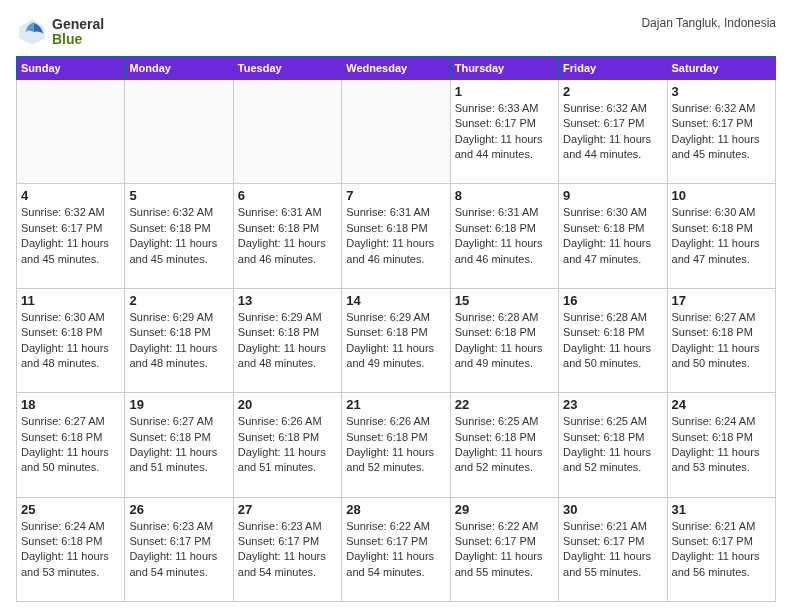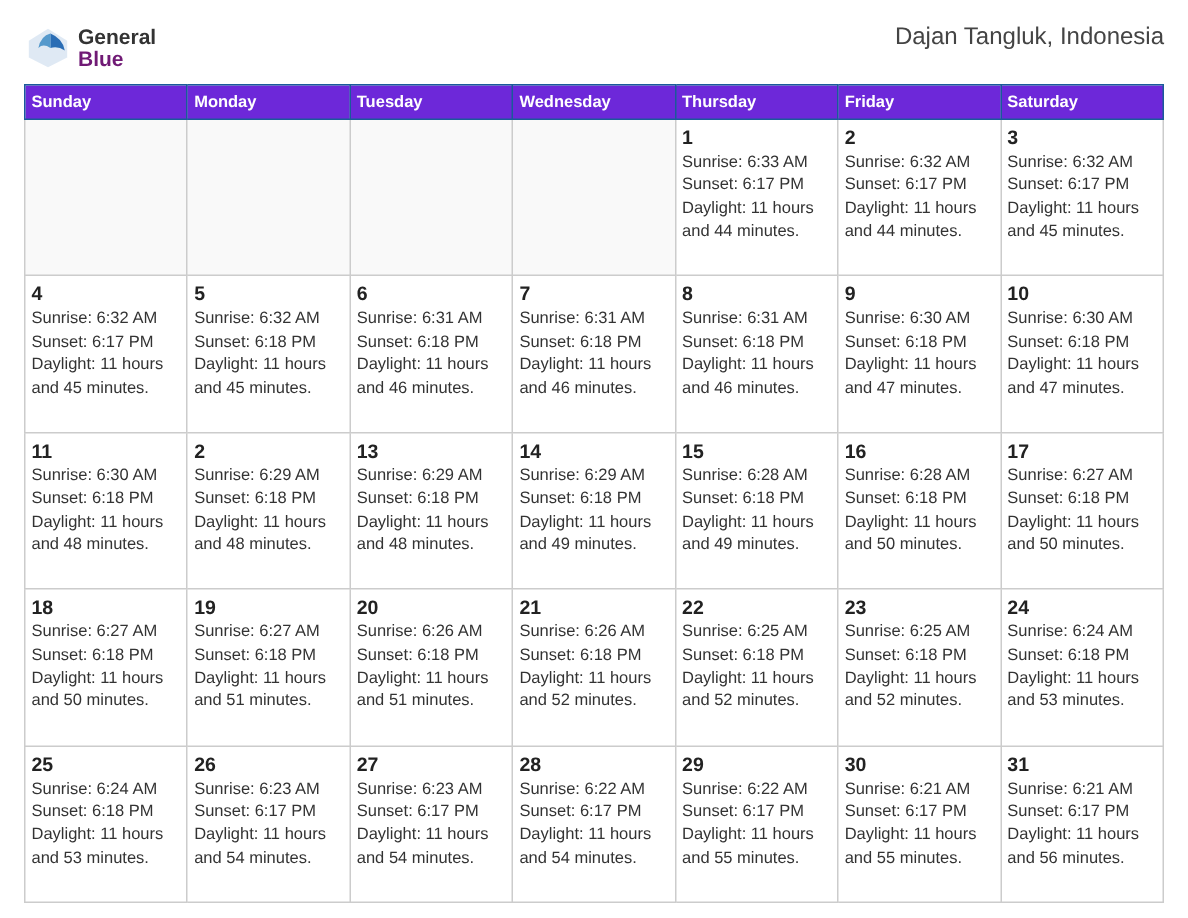--- a/index.html
+++ b/index.html
@@ -29,36 +29,36 @@
       gap: 4px;
     }
     .logo-text {
       display: flex;
       flex-direction: column;
       font-size: 14px;
       font-weight: bold;
       line-height: 1.1;
     }
     .logo-general { color: #333; }
-    .logo-blue { color: #701a75; }
+    .logo-blue { color: #4d7c0f; }
     .logo-icon {
       width: 32px;
       height: 32px;
     }
     .title-block {
       text-align: right;
     }
     .title-month {
       font-size: 36px;
       font-weight: bold;
       color: #222;
       line-height: 1.1;
     }
     .title-location {
-      font-size: 16px;
+      font-size: 12px;
       color: #444;
     }
     .calendar {
       flex: 1;
       border-collapse: collapse;
       width: 100%;
       table-layout: fixed;
     }
     .calendar th {
       background: #6d28d9;

